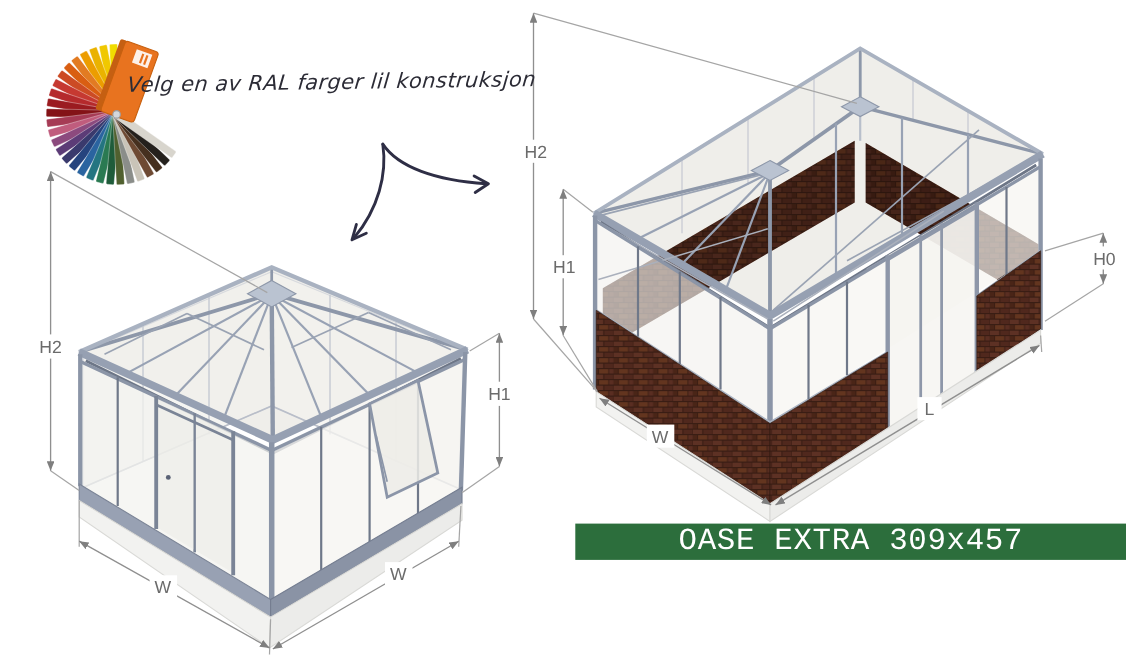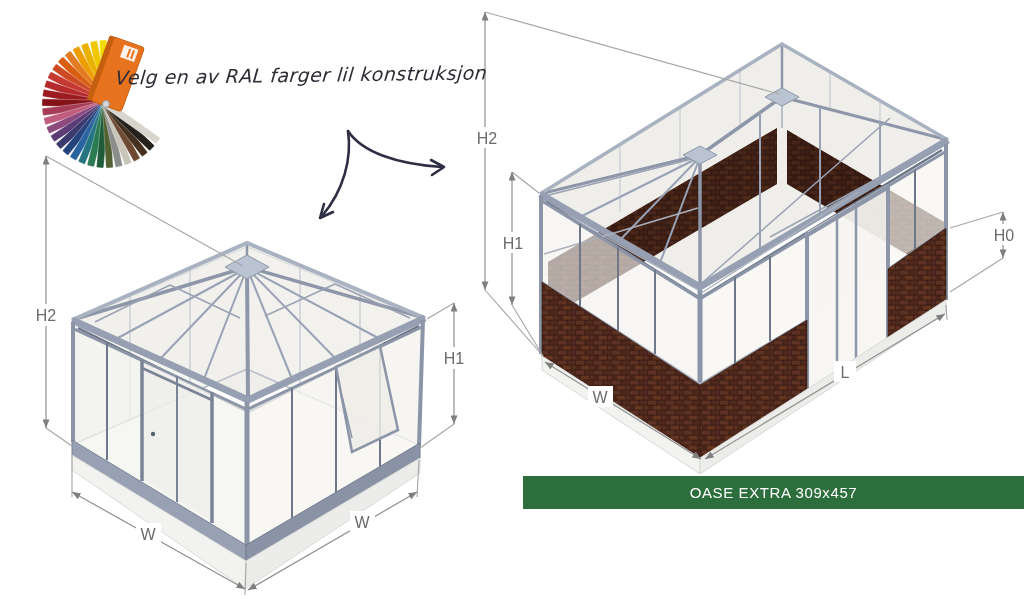--- a/index.html
+++ b/index.html
@@ -9,21 +9,21 @@
   .ral-note{
     position:absolute;left:116px;top:64px;width:360px;
     font-family:"DejaVu Sans", sans-serif;
     font-style:italic;font-size:19px;letter-spacing:.4px;
     color:#2c2c36;transform:skewX(-6deg) rotate(-.8deg);
     white-space:nowrap;
   }
   .banner{
     position:absolute;left:523px;top:476px;width:501px;height:33px;
     background:#2c6e3c;color:#ffffff;
-    font-family:Liberation Sans, sans-serif;font-size:15px;letter-spacing:.6px;
+    font-family:Liberation Mono, monospace;font-size:28px;letter-spacing:.6px;
     text-align:center;line-height:33px;
   }
   text.dim{font-family:"Liberation Sans", sans-serif;font-size:16px;fill:#6b6b6b;}
   .lbl-bg{fill:#ffffff;}
 </style>
 </head>
 <body>
 
 <svg class="scene" viewBox="0 0 1024 599">
   <defs>

